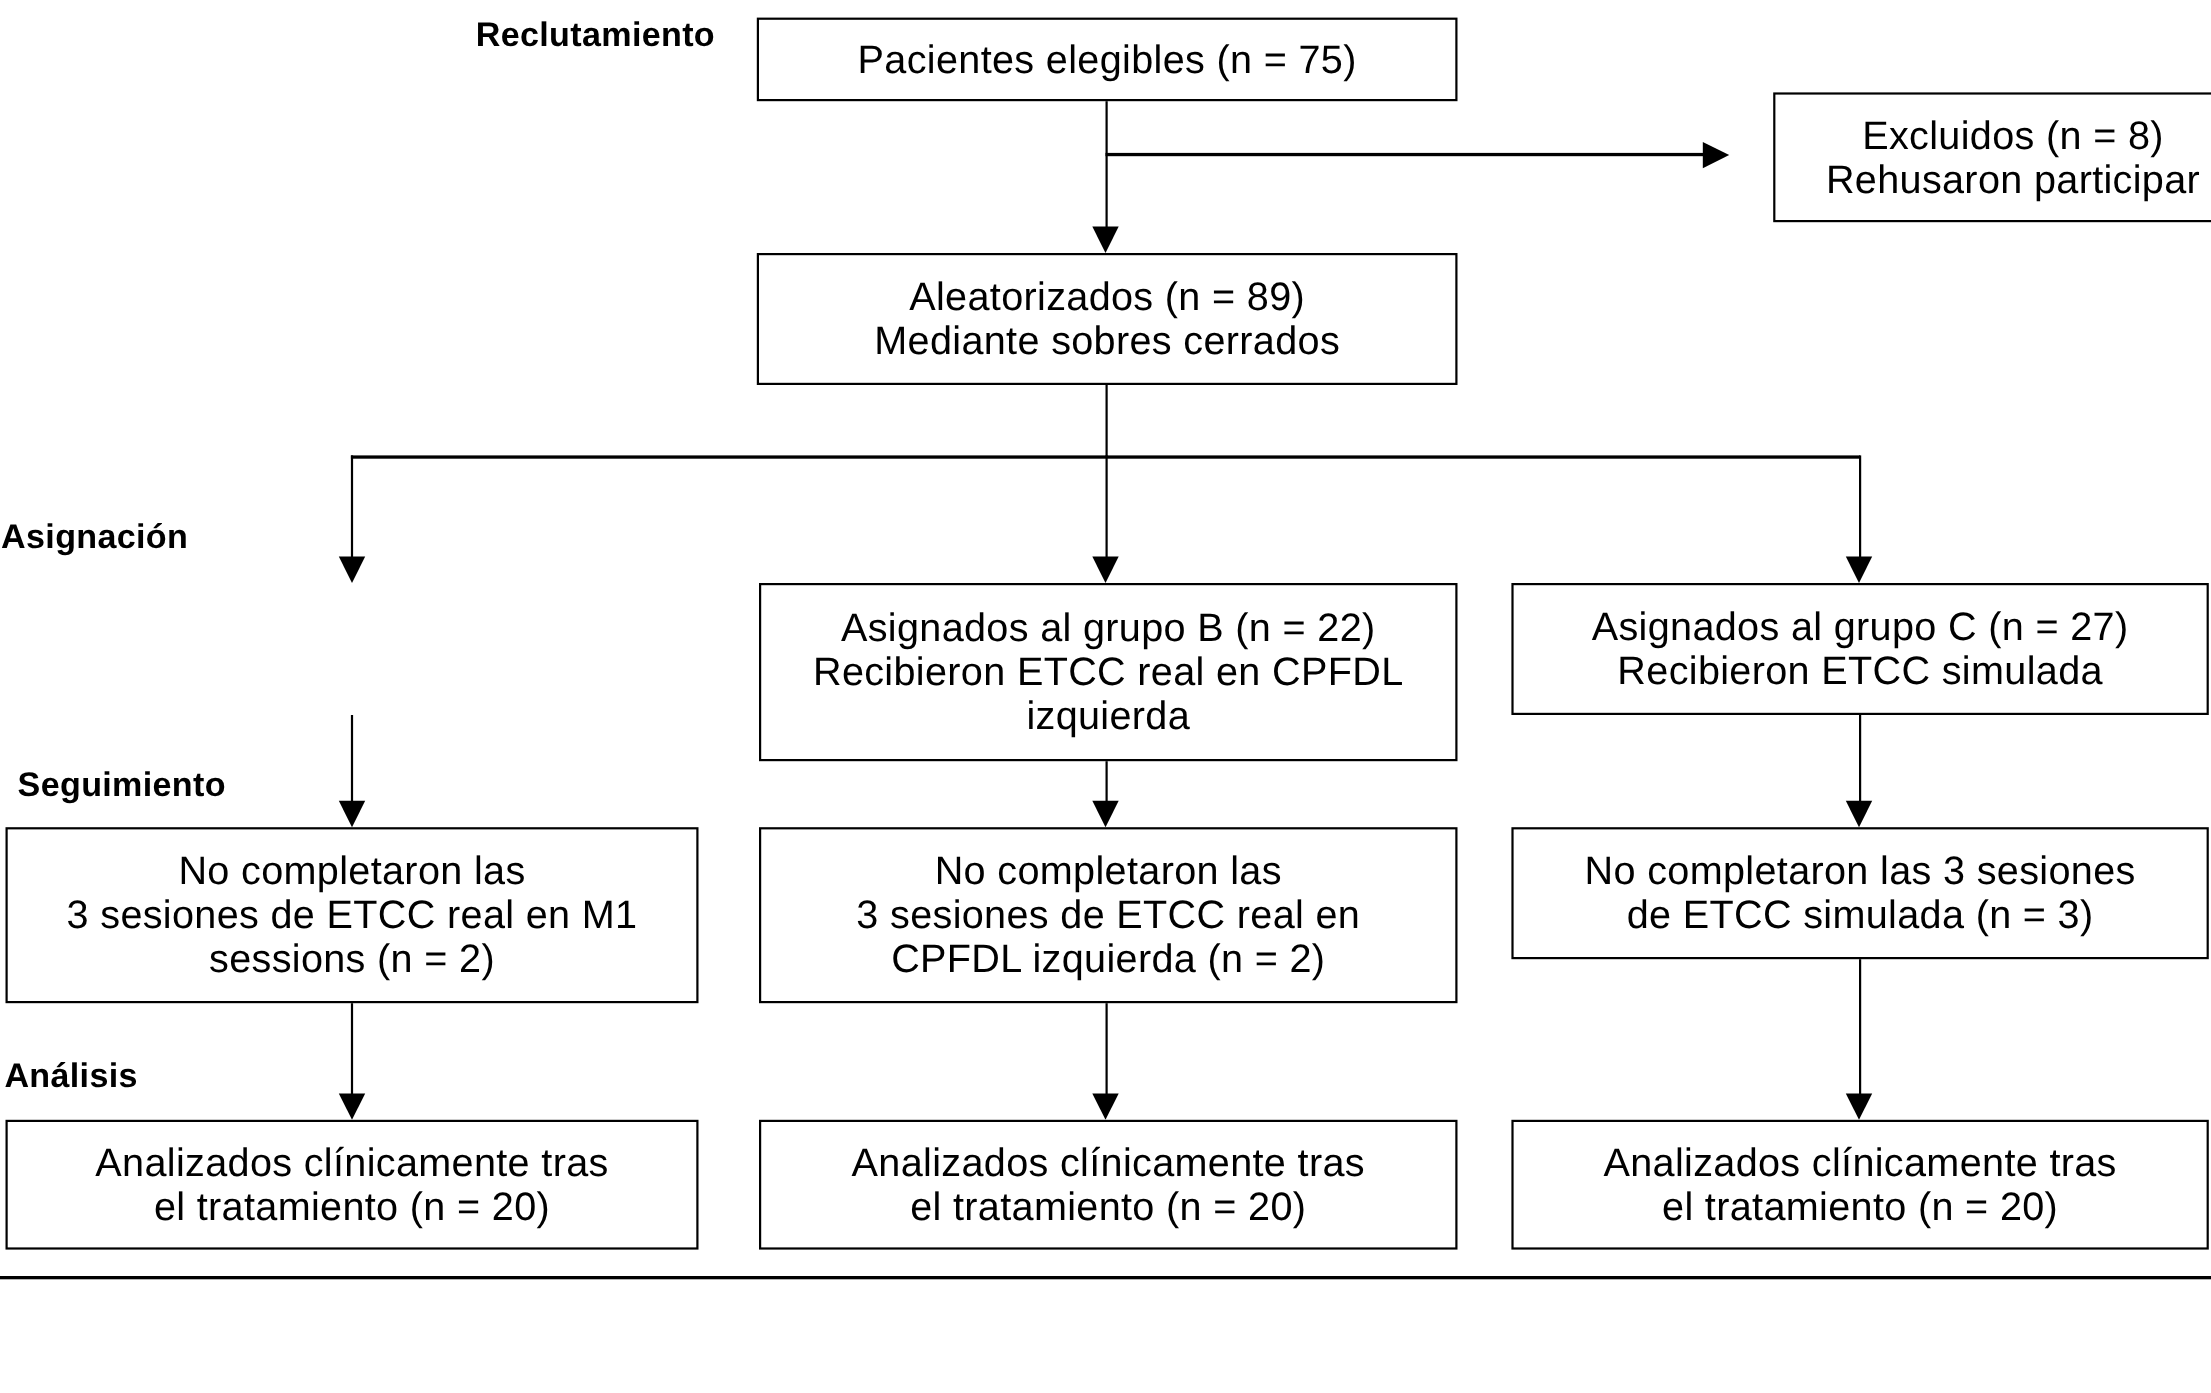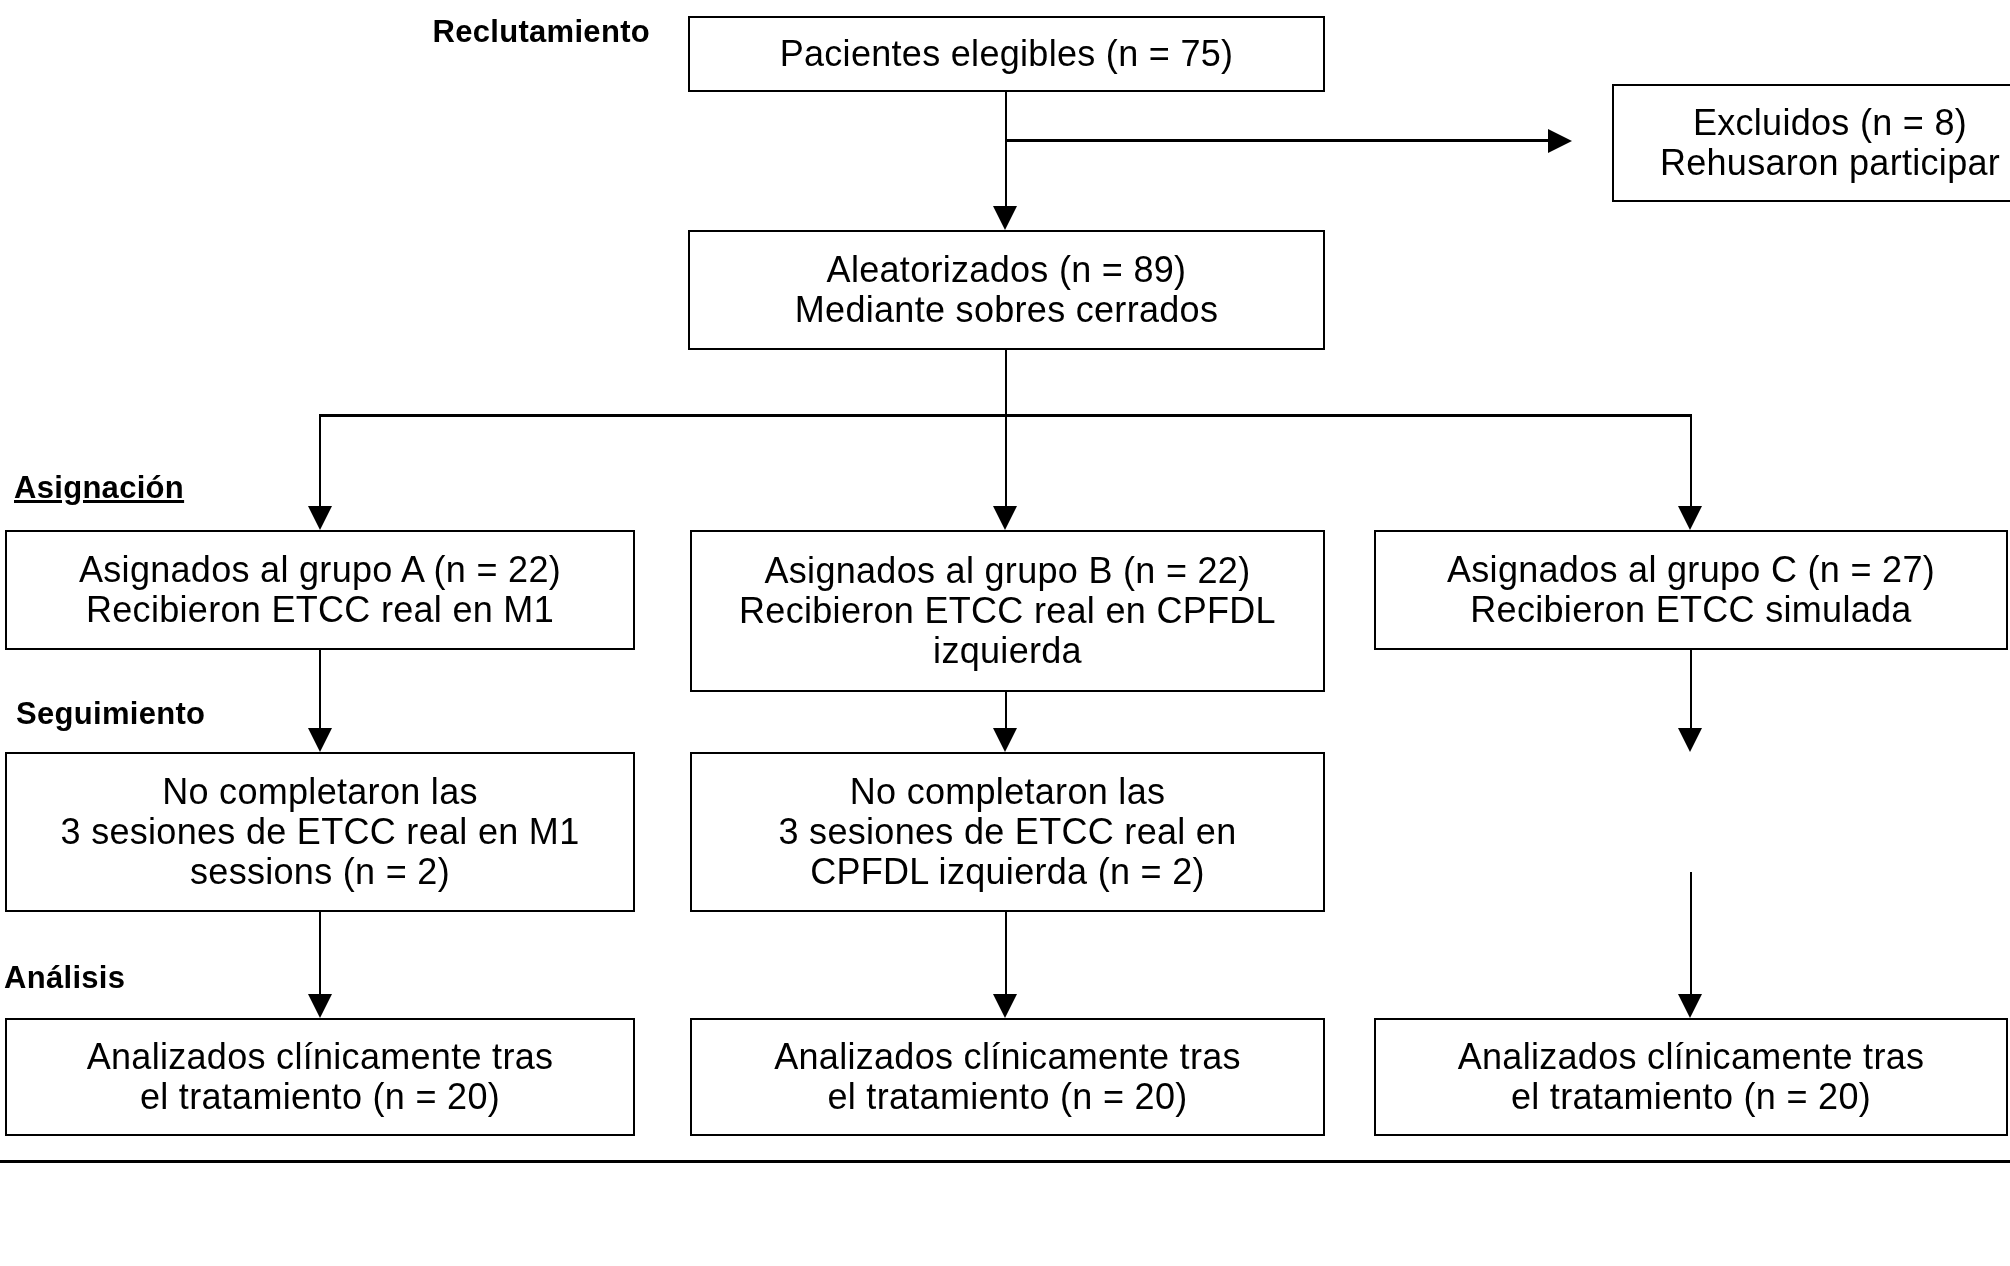--- a/index.html
+++ b/index.html
@@ -56,21 +56,21 @@
     letter-spacing: 0.2px;
   }
   .caption .fig-label { font-weight: bold; }
 </style>
 </head>
 <body>
 
 <div class="canvas">
 
   <div class="stage-label" style="left:300px; top:14px; width:350px; text-align:right;">Reclutamiento</div>
-  <div class="stage-label" style="left:14px; top:470px;text-decoration:underline;">Asignación</div>
+  <div class="stage-label" style="left:1px; top:470px;">Asignación</div>
   <div class="stage-label" style="left:16px; top:696px;">Seguimiento</div>
   <div class="stage-label" style="left:4px; top:960px;">Análisis</div>
 
   <div class="flow-box" style="left:688px; top:16px; width:637px; height:76px;">Pacientes elegibles (n = 75)</div>
 
   <div class="vline" style="left:1005px; top:92px; height:120px;"></div>
   <div class="arrow-down" style="left:993px; top:206px;"></div>
   <div class="hline" style="left:1005px; top:139px; width:545px;"></div>
   <div class="arrow-right" style="left:1548px; top:129px;"></div>
 
@@ -82,41 +82,41 @@
 
   <div class="vline" style="left:1005px; top:350px; height:66px;"></div>
   <div class="hline" style="left:319px; top:414px; width:1372px;"></div>
   <div class="vline" style="left:319px; top:414px; height:94px;"></div>
   <div class="arrow-down" style="left:308px; top:506px;"></div>
   <div class="vline" style="left:1005px; top:414px; height:94px;"></div>
   <div class="arrow-down" style="left:993px; top:506px;"></div>
   <div class="vline" style="left:1690px; top:414px; height:94px;"></div>
   <div class="arrow-down" style="left:1678px; top:506px;"></div>
 
-  <div class="flow-box" style="left:5px; top:530px; width:630px; height:120px;">Asignados al grupo A (n = 22)
-Recibieron ETCC real en M1</div>
   <div class="flow-box" style="left:690px; top:530px; width:635px; height:162px;">Asignados al grupo B (n = 22)
 Recibieron ETCC real en CPFDL
 izquierda</div>
   <div class="flow-box" style="left:1374px; top:530px; width:634px; height:120px;">Asignados al grupo C (n = 27)
 Recibieron ETCC simulada</div>
 
   <div class="vline" style="left:319px; top:650px; height:80px;"></div>
   <div class="arrow-down" style="left:308px; top:728px;"></div>
   <div class="vline" style="left:1005px; top:692px; height:38px;"></div>
   <div class="arrow-down" style="left:993px; top:728px;"></div>
   <div class="vline" style="left:1690px; top:650px; height:80px;"></div>
   <div class="arrow-down" style="left:1678px; top:728px;"></div>
 
   <div class="flow-box" style="left:5px; top:752px; width:630px; height:160px;">No completaron las
 3 sesiones de ETCC real en M1
 sessions (n = 2)</div>
   <div class="flow-box" style="left:690px; top:752px; width:635px; height:160px;">No completaron las
 3 sesiones de ETCC real en
 CPFDL izquierda (n = 2)</div>
+  <div class="flow-box" style="left:1374px; top:752px; width:634px; height:120px;">No completaron las 3 sesiones
+de ETCC simulada (n = 3)</div>
 
   <div class="vline" style="left:319px; top:912px; height:84px;"></div>
   <div class="arrow-down" style="left:308px; top:994px;"></div>
   <div class="vline" style="left:1005px; top:912px; height:84px;"></div>
   <div class="arrow-down" style="left:993px; top:994px;"></div>
   <div class="vline" style="left:1690px; top:872px; height:124px;"></div>
   <div class="arrow-down" style="left:1678px; top:994px;"></div>
 
   <div class="flow-box" style="left:5px; top:1018px; width:630px; height:118px;">Analizados clínicamente tras
 el tratamiento (n = 20)</div>

